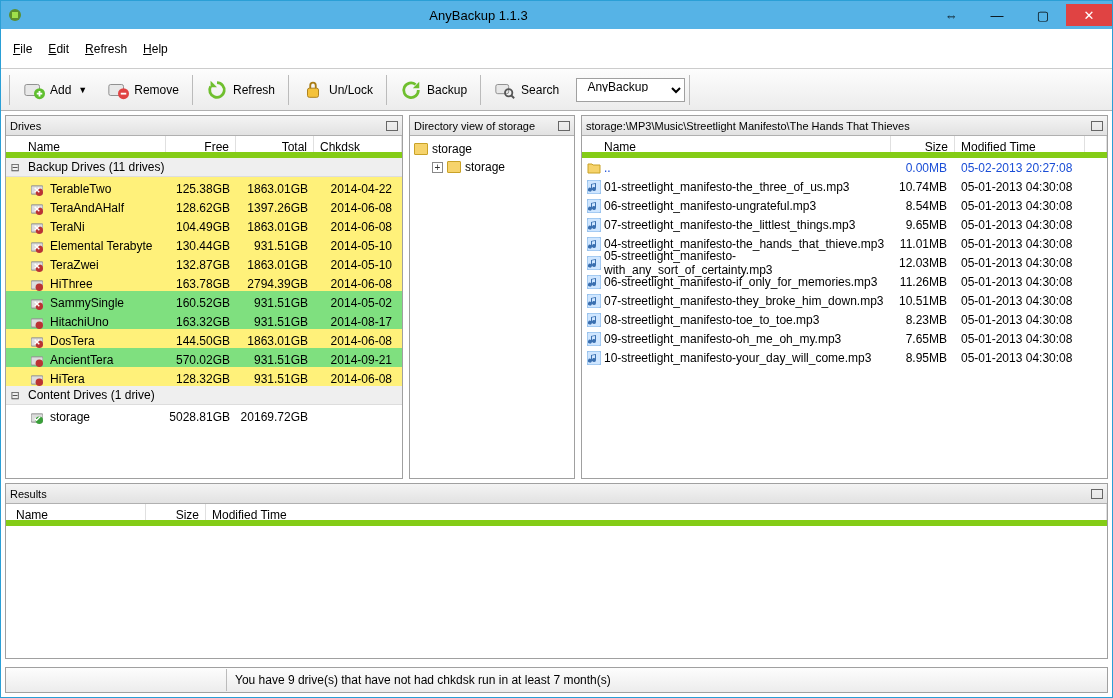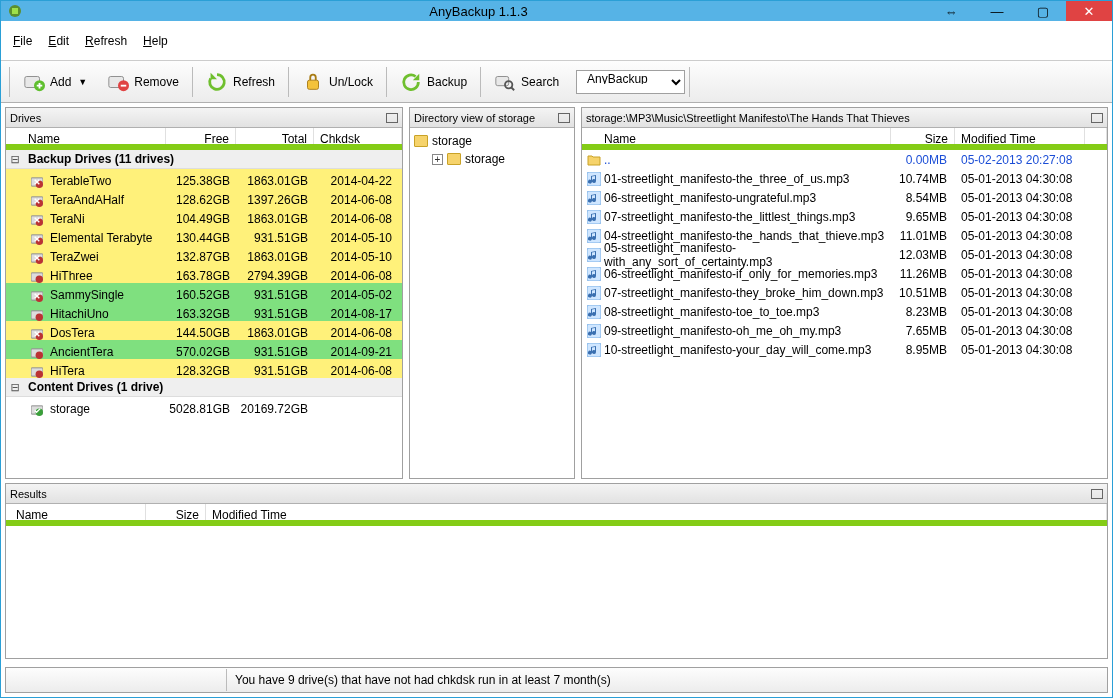--- a/index.html
+++ b/index.html
@@ -1,48 +1,48 @@
 <!DOCTYPE html>
 <html><head>
 <meta charset="utf-8">
 <style>
 * { box-sizing: border-box; margin: 0; padding: 0; }
 body { font-family: "Segoe UI", Tahoma, sans-serif; font-size: 12px; width: 1113px; height: 698px; overflow: hidden; background: #fff; display: flex; flex-direction: column; border: 1px solid #2a9fd6; }
-.titlebar { height: 20px; background: #56b3e6; display: flex; align-items: center; color: #000; justify-content: space-between; }
+.titlebar { height: 28px; background: #56b3e6; display: flex; align-items: center; color: #000; justify-content: space-between; }
 .titlebar .appicon { width: 28px; display:flex; align-items:center; justify-content:center; }
 .titlebar .title { flex: 1; text-align: center; font-size: 13px; }
 .titlebar .winbtns { display: flex; }
 .titlebar .winbtn { width: 46px; height: 22px; display:flex; align-items:center; justify-content:center; font-size: 13px; }
 .titlebar .winbtn.close { background: #e04343; color: #fff; width:46px; height:22px; }
 .menubar { height: 40px; background: #fff; border-bottom: 1px solid #ccc; display:flex; align-items:center; padding: 0 6px; gap: 4px; font-size:12px;}
 .menubar span { padding: 2px 6px; }
 .menubar span u { text-decoration: underline; }
 .toolbar { height: 42px; background: linear-gradient(#fdfdfd,#ececec); border-bottom: 1px solid #b0b0b0; display:flex; align-items:center; padding: 0 6px; gap: 2px; }
 .toolbar .sep { width:1px; height:30px; background:#bbb; margin:0 2px; }
 .tbtn { display:flex; align-items:center; gap:5px; padding: 3px 8px; height:32px; border:1px solid transparent; border-radius:3px; font-size:12px; }
 .tbtn .ic { width:22px; height:22px; display:flex; align-items:center; justify-content:center; font-size:18px; }
-.dd { margin-left:6px; height:24px; font-size:12px; border:1px solid #a0a0a0; background:#fff; padding:0 20px 9px 6px; }
+.dd { margin-left:6px; height:24px; font-size:12px; border:1px solid #a0a0a0; background:#fff; padding:0 20px 9px 6px;text-align:right; }
 .content { flex:1; display:flex; flex-direction:column; min-height:0; }
 .top3 { flex:1; display:flex; gap:6px; padding:4px; min-height:0; }
 .pane { border:1px solid #a0a0a0; display:flex; flex-direction:column; min-height:0; background:#fff; }
 .pane.left { width:398px; }
 .pane.mid { width:166px; }
 .pane.right { flex:1; }
 .panetitle { height:20px; background:linear-gradient(#f4f4f4,#e2e2e2); border-bottom:1px solid #b0b0b0; display:flex; align-items:center; padding:0 4px; font-size:11px; justify-content:space-between; }
 .panetitle .sq { width:12px; height:10px; border:1px solid #666; }
 .gridhead { height:22px; display:flex; border-bottom:6px solid #84cc16; background:#fff; }
 .gridhead > div { border-right:1px solid #e0e0e0; padding:4px 6px; font-size:12px; }
 .left .gridhead .c1 { width:160px; padding-left:22px; }
 .left .gridhead .c2 { width:70px; text-align:right; }
 .left .gridhead .c3 { width:78px; text-align:right; }
 .left .gridhead .c4 { flex:1; }
 .gridbody { flex:1; overflow:auto; font-size:12px; }
 .grouprow { height:19px; display:flex; align-items:center; background:#efefef; border-bottom:1px solid #ddd; }
 .grouprow .pm { width:18px; text-align:center; font-size:11px; color:#555;}
-.grouprow .gt { font-weight:bold; padding-left:4px; }
+.grouprow .gt { font-weight:normal; padding-left:4px; }
 .drow { height:19px; display:flex; align-items:flex-end; }
 .drow .ic { width:18px; display:flex; justify-content:center; padding-left:22px; box-sizing:content-box;}
 .drow .ic svg{ width:12px;height:12px;}
 .drow .c1 { width:120px; padding-left:4px; }
 .drow .c2 { width:70px; text-align:right; padding-right:6px;}
 .drow .c3 { width:78px; text-align:right; padding-right:6px;}
 .drow .c4 { width:84px; text-align:right; padding-right:6px;}
 .yellow { background:#fff17a; }
 .green { background:#7fe07f; }
 .tree { padding:4px; font-size:12px; }

